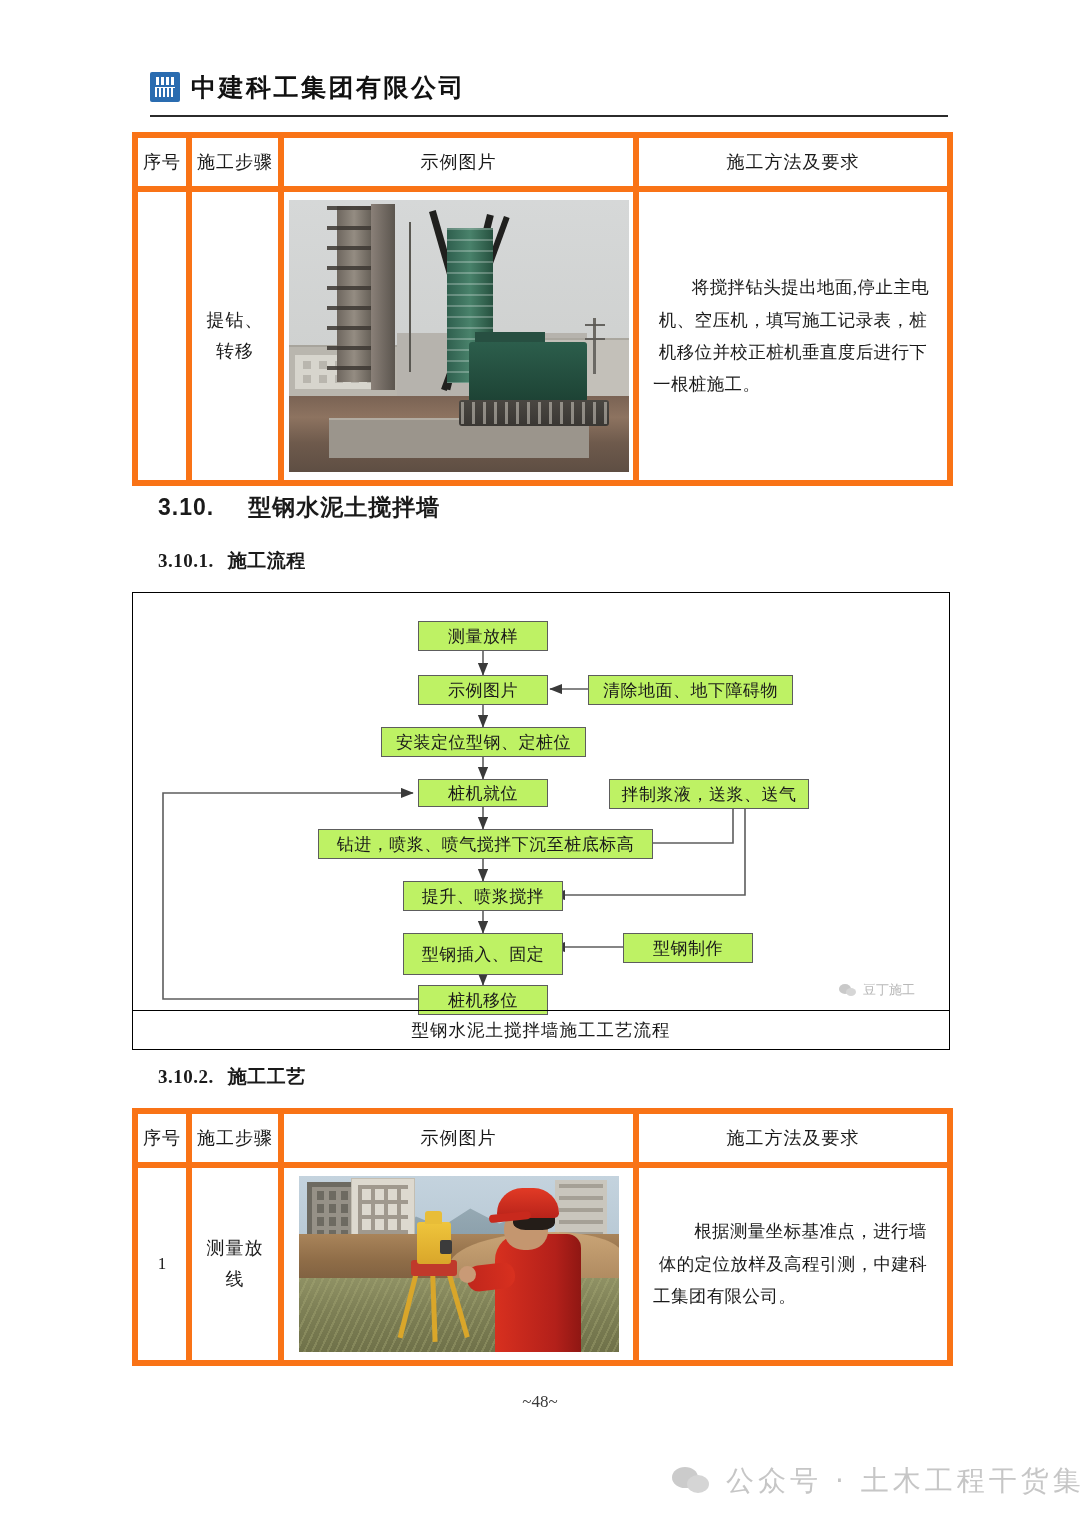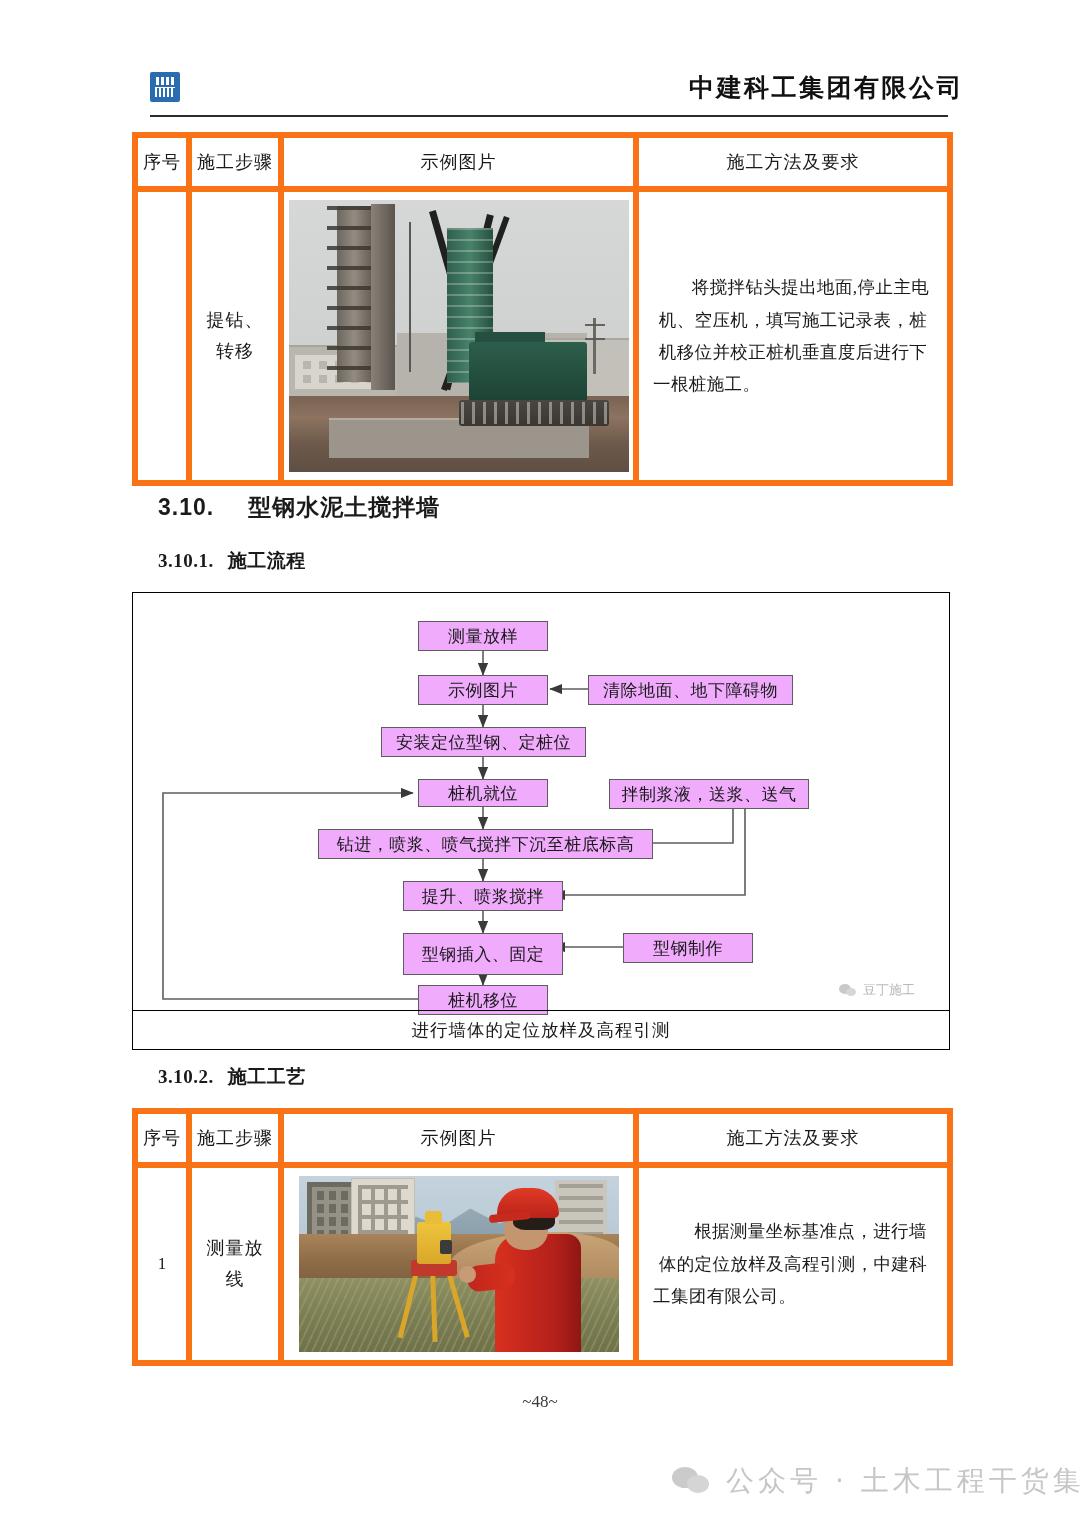--- a/index.html
+++ b/index.html
@@ -14,25 +14,25 @@
     font-family: "Liberation Serif", "DejaVu Serif", serif;
     color: #1a1a1a;
     overflow: hidden;
   }
 
   
   .doc-header {
     position: absolute;
     top: 62px;
     left: 150px;
-    right: 116px;
+    right: 148px;
     height: 50px;
     display: flex;
     align-items: center;
-    justify-content: space-between;
+    justify-content: flex-start;
   }
   .company-logo {
     width: 30px;
     height: 30px;
     background: #2a6cb0;
     border-radius: 2px;
     margin-right: 11px;
     position: relative;
     flex: none;
     overflow: hidden;
@@ -353,21 +353,21 @@
   
   .flow-frame {
     position: absolute;
     border: 1px solid #000;
     background: #fff;
   }
   .flow-canvas { position: absolute; inset: 0; }
   .flow-box {
     position: absolute;
     border: 1px solid #5d5d5d;
-    background: #f0abfc;
+    background: #bef264;
     display: flex;
     align-items: center;
     justify-content: center;
     font-size: 17px;
     letter-spacing: .5px;
     color: #1a1a1a;
     white-space: nowrap;
     box-sizing: border-box;
   }
   .flow-caption {
@@ -546,21 +546,21 @@
     <div class="flow-box" style="left:490px; top:340px; width:130px; height:30px;">型钢制作</div>
 
     <div class="flow-box" style="left:285px; top:392px; width:130px; height:30px;">桩机移位</div>
   </div>
 
   <div class="wm-flow">
     <span class="wm-bubble"></span>
     <span>豆丁施工</span>
   </div>
 
-  <div class="flow-caption">进行墙体的定位放样及高程引测</div>
+  <div class="flow-caption">型钢水泥土搅拌墙施工工艺流程</div>
 </div>
 
 <div class="h3" style="top:1064px; left:158px;">
   <span class="num">3.10.2.</span><span>施工工艺</span>
 </div>
 
 <table class="doc-table" style="top:1108px; left:132px; width:816px;">
   <colgroup>
     <col class="col-no">
       <col class="col-step">

